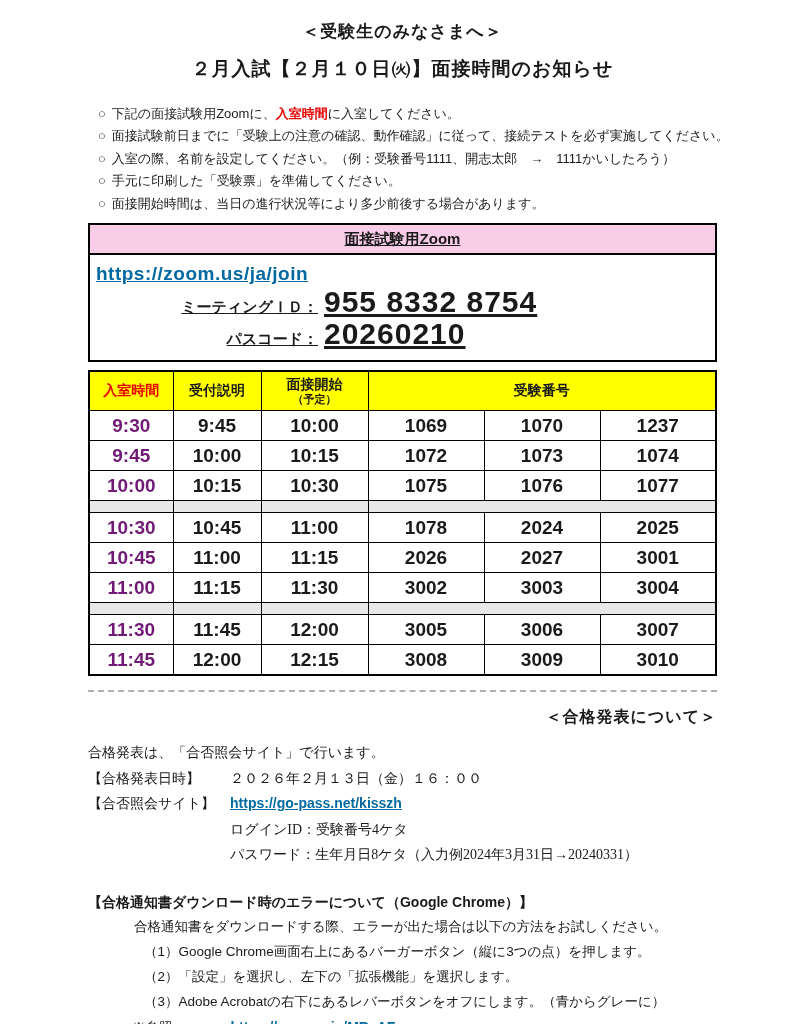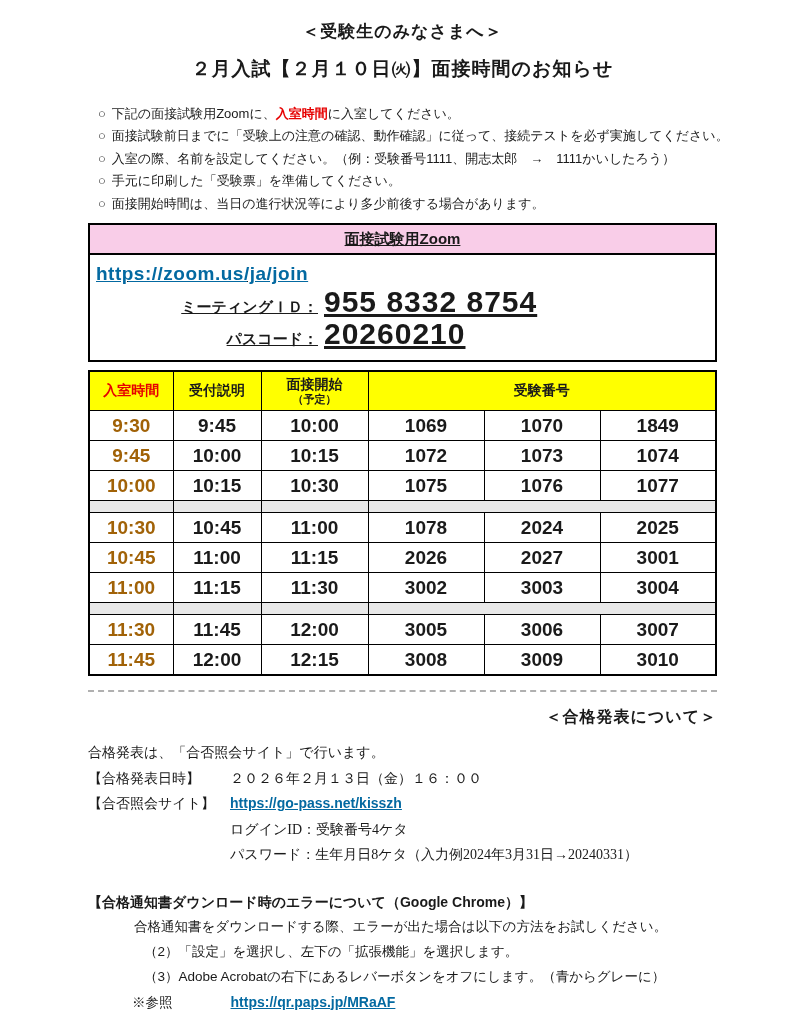--- a/index.html
+++ b/index.html
@@ -28,21 +28,21 @@
   .zoom-link{font-size:19px;letter-spacing:0.5px;}
   .zoom-big{font-size:30px;font-weight:bold;letter-spacing:1px;}
 
   table.schedule{margin-top:8px;width:100%;border-collapse:collapse;table-layout:fixed;
     border:2px solid #000;}
   table.schedule th,table.schedule td{border:1px solid #000;text-align:center;padding:0;}
   table.schedule th{background:#ffff00;font-size:14px;height:38px;font-weight:bold;}
   th.entry-h{color:#e60000;font-size:15px;}
   th.start-h .l2{display:block;font-size:11px;font-weight:bold;margin-top:-2px;}
   table.schedule td{font-size:19px;font-weight:bold;height:29px;}
-  td.entry{color:#a16207;}
+  td.entry{color:#701a75;}
   tr.sep td{height:11px;background:#e8e8e8;}
 
   .divider{border:none;border-top:2px dashed #b0b0b0;margin:14px 0 0;}
 
   .section-heading{text-align:right;font-size:16px;font-weight:bold;letter-spacing:1px;margin-top:15px;}
 
   .announce{font-family:"Liberation Serif",serif;font-size:14px;margin-top:12px;}
   .announce .a-line{line-height:25.5px;white-space:nowrap;}
   .announce .a-label{display:inline-block;width:142px;}
   .indent-mid{padding-left:142px;}
@@ -118,21 +118,21 @@
         <th colspan="3">受験番号</th>
       </tr>
     </thead>
     <tbody>
       <tr>
         <td class="entry">9:30</td>
         <td>9:45</td>
         <td>10:00</td>
         <td>1069</td>
         <td>1070</td>
-        <td>1849</td>
+        <td>1237</td>
       </tr>
       <tr>
         <td class="entry">9:45</td>
         <td>10:00</td>
         <td>10:15</td>
         <td>1072</td>
         <td>1073</td>
         <td>1074</td>
       </tr>
       <tr>
@@ -210,20 +210,21 @@
     <div class="a-line">
       <span class="a-label">【合否照会サイト】</span><a class="link site-link">https://go-pass.net/kisszh</a>
     </div>
     <div class="a-line indent-mid">ログインID：受験番号4ケタ</div>
     <div class="a-line indent-mid">パスワード：生年月日8ケタ（入力例2024年3月31日→20240331）</div>
   </div>
 
   <div class="error">
     <div class="error-heading">【合格通知書ダウンロード時のエラーについて（Google Chrome）】</div>
     <div class="error-intro">合格通知書をダウンロードする際、エラーが出た場合は以下の方法をお試しください。</div>
+    <div class="error-step">（1）Google Chrome画面右上にあるバーガーボタン（縦に3つの点）を押します。</div>
     <div class="error-step">（2）「設定」を選択し、左下の「拡張機能」を選択します。</div>
     <div class="error-step">（3）Adobe Acrobatの右下にあるレバーボタンをオフにします。（青からグレーに）</div>
     <div class="ref-line">
       <span>※参照</span><a class="link ref-link">https://qr.paps.jp/MRaAF</a>
     </div>
   </div>
 
 </div>
 
 </body></html>

